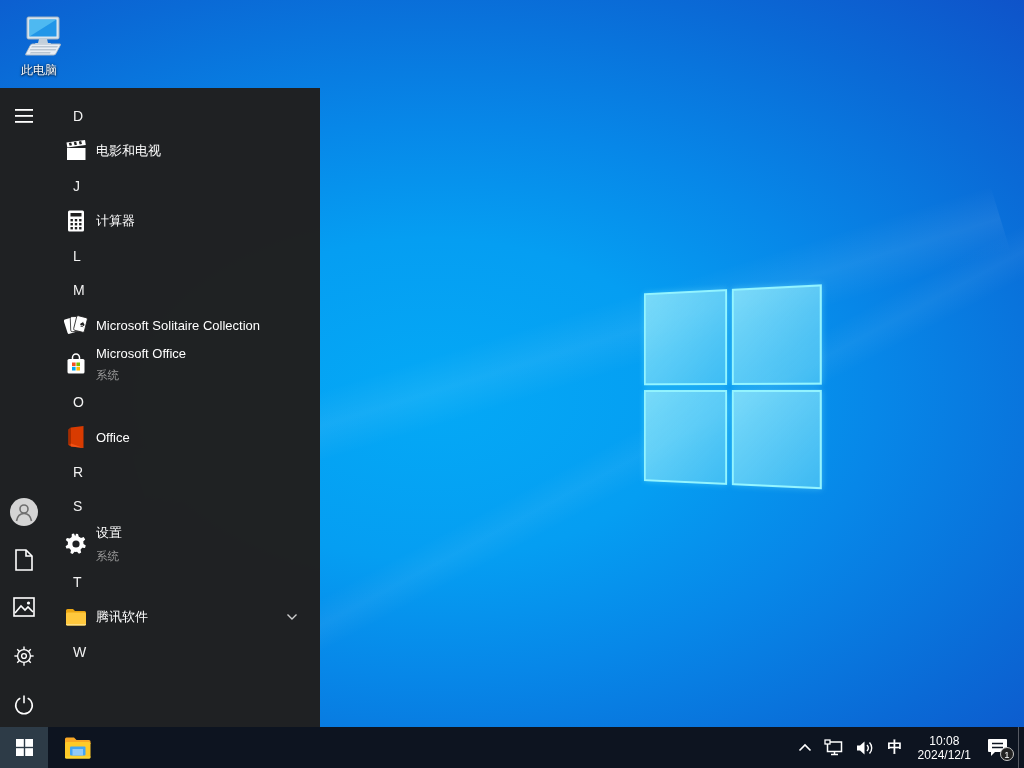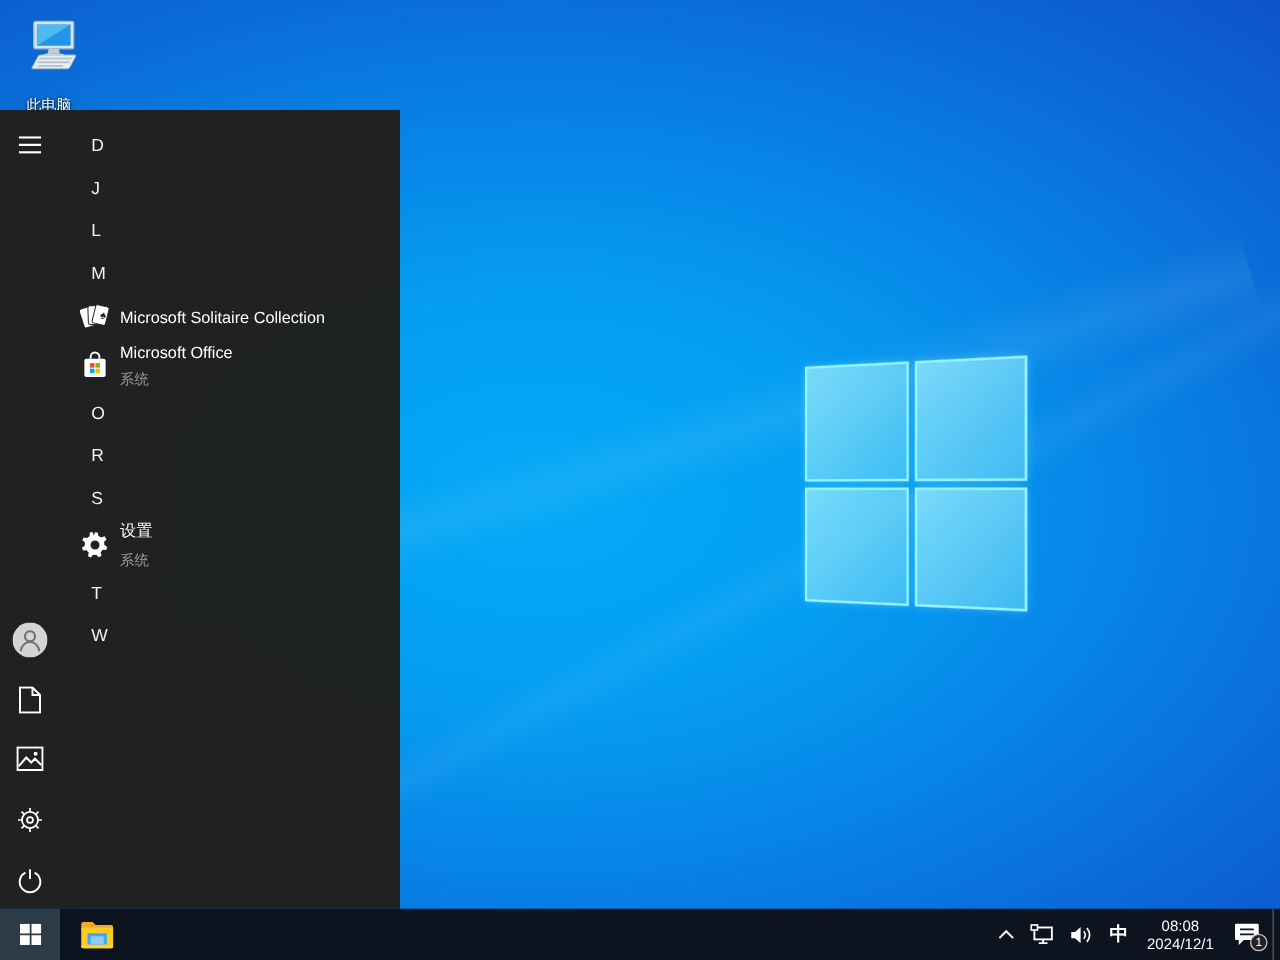--- a/index.html
+++ b/index.html
@@ -32,21 +32,21 @@
   .pane {
     border:2px solid rgba(150,245,255,0.95);
     background:linear-gradient(135deg, rgba(140,228,250,0.85), rgba(80,200,245,0.75));
     box-shadow:0 0 6px rgba(140,240,255,0.35);
   }
 
   
   .desktop-icon { position:absolute; left:6px; top:14px; width:66px; text-align:center; cursor:default; }
   .desktop-icon .ic { display:block; margin:0 auto; }
   .desktop-icon .lbl {
-    margin-top:15px; color:#fff; font-size:12px; line-height:14px;
+    margin-top:1px; color:#fff; font-size:12px; line-height:14px;
     text-shadow:0 1px 2px rgba(0,0,0,0.8), 0 0 3px rgba(0,0,0,0.6);
   }
 
   
   .start-menu {
     position:absolute; left:0; top:88px; width:320px; height:639px;
     background:rgba(32,32,32,0.985); color:#fff; z-index:5;
   }
   .rail { position:absolute; left:0; top:0; width:48px; height:100%; }
   .rail-btn { position:absolute; left:0; width:48px; height:34px; display:flex; align-items:center; justify-content:center; cursor:pointer; }
@@ -174,22 +174,62 @@
         <path d="M8 4.5 A9 9 0 1 0 16 4.5" fill="none" stroke="#fff" stroke-width="1.7"></path>
         <line x1="12" y1="1.5" x2="12" y2="10" stroke="#fff" stroke-width="1.7"></line>
       </svg>
     </div>
   </div>
 
   <div class="app-list" id="app-list">
       <div class="row header">
         <span class="letter">D</span>
       </div>
+      <div class="row app">
+        <span class="app-icon">
+          <svg width="24" height="24" viewBox="0 0 24 24">
+            <g fill="#fff">
+              <path d="M2.5 3.5 L21 1 L21.8 6 L3.3 8.5 Z"></path>
+              <path d="M3 9 H21.5 V21 H3 Z"></path>
+            </g>
+            <g fill="#202020">
+              <path d="M5.5 6.8 L4.9 3.9 L7.3 3.6 L7.9 6.5 Z" transform="rotate(-4 6 5)"></path>
+              <path d="M10.5 6.1 L9.9 3.2 L12.3 2.9 L12.9 5.8 Z" transform="rotate(-4 11 4.5)"></path>
+              <path d="M15.5 5.4 L14.9 2.5 L17.3 2.2 L17.9 5.1 Z" transform="rotate(-4 16 3.8)"></path>
+            </g>
+          </svg>
+        </span>
+        <span class="texts">
+          <span class="app-label">电影和电视</span>
+        </span>
+      </div>
       <div class="row header">
         <span class="letter">J</span>
+      </div>
+      <div class="row app">
+        <span class="app-icon">
+          <svg width="24" height="24" viewBox="0 0 24 24">
+            <rect x="4" y="1.5" width="16" height="21" rx="1.5" fill="#fff"></rect>
+            <rect x="6.5" y="4" width="11" height="3.5" fill="#202020"></rect>
+            <g fill="#202020">
+              <rect x="6.5" y="10" width="2.4" height="2.4"></rect>
+              <rect x="10.8" y="10" width="2.4" height="2.4"></rect>
+              <rect x="15.1" y="10" width="2.4" height="2.4"></rect>
+              <rect x="6.5" y="14" width="2.4" height="2.4"></rect>
+              <rect x="10.8" y="14" width="2.4" height="2.4"></rect>
+              <rect x="15.1" y="14" width="2.4" height="2.4"></rect>
+              <rect x="6.5" y="18" width="2.4" height="2.4"></rect>
+              <rect x="10.8" y="18" width="2.4" height="2.4"></rect>
+              <rect x="15.1" y="18" width="2.4" height="2.4"></rect>
+            </g>
+          </svg>
+        </span>
+        <span class="texts">
+          <span class="app-label">计算器</span>
+        </span>
       </div>
       <div class="row header">
         <span class="letter">L</span>
       </div>
       <div class="row header">
         <span class="letter">M</span>
       </div>
       <div class="row app">
         <span class="app-icon">
           <svg width="24" height="24" viewBox="0 0 24 24">
@@ -219,39 +259,68 @@
           </svg>
         </span>
         <span class="texts">
           <span class="app-label">Microsoft Office</span>
           <span class="app-sub">系统</span>
         </span>
       </div>
       <div class="row header">
         <span class="letter">O</span>
       </div>
+      <div class="row app">
+        <span class="app-icon">
+          <svg width="24" height="24" viewBox="0 0 24 24">
+            <path d="M7 2.5 L19.5 1 V23 L7 21.5 L4.5 20 V4.5 Z" fill="#d83b01"></path>
+            <path d="M7 2.5 L7 18.5 L4.5 20 V4.5 Z" fill="#a52c00"></path>
+            <path d="M7 18.5 L19.5 23 L7 21.5 Z" fill="#ff5c1f" opacity="0.7"></path>
+          </svg>
+        </span>
+        <span class="texts">
+          <span class="app-label">Office</span>
+        </span>
+      </div>
       <div class="row header">
         <span class="letter">R</span>
       </div>
       <div class="row header">
         <span class="letter">S</span>
       </div>
       <div class="row app two-line">
         <span class="app-icon">
           <svg width="24" height="24" viewBox="0 0 24 24">
             <path fill="#fff" d="M12 1.8 L14 2 L14.8 4.8 A7.6 7.6 0 0 1 17 6 L19.7 5 L21.2 7.5 L19.2 9.6 A7.6 7.6 0 0 1 19.5 12 L21.8 13.6 L21 15.9 L18.1 15.8 A7.6 7.6 0 0 1 16.5 17.8 L17.2 20.6 L15 21.8 L13 19.8 A7.6 7.6 0 0 1 10.5 19.8 L8.6 22 L6.4 20.9 L7 18 A7.6 7.6 0 0 1 5.3 16.2 L2.4 16.4 L1.6 14.2 L3.9 12.4 A7.6 7.6 0 0 1 4 9.9 L1.8 8 L2.9 5.9 L5.8 6.4 A7.6 7.6 0 0 1 7.7 4.9 L7.8 2 L10 1.6 L11.2 4.3 Z M12 8.4 A3.6 3.6 0 1 0 12 15.6 A3.6 3.6 0 0 0 12 8.4 Z"></path>
           </svg>
         </span>
         <span class="texts">
           <span class="app-label">设置</span>
           <span class="app-sub">系统</span>
         </span>
       </div>
       <div class="row header">
         <span class="letter">T</span>
+      </div>
+      <div class="row app">
+        <span class="app-icon">
+          <svg width="24" height="24" viewBox="0 0 24 24">
+            <path d="M2 5.5 Q2 4 3.5 4 L9 4 L11 6 L20.5 6 Q22 6 22 7.5 L22 9 L2 9 Z" fill="#eba613"></path>
+            <rect x="2" y="7.5" width="20" height="13" rx="1.5" fill="#ffc83d"></rect>
+            <path d="M2 19 L22 19 L22 19.2 Q22 20.5 20.5 20.5 L3.5 20.5 Q2 20.5 2 19.2 Z" fill="#ffdf80"></path>
+          </svg>
+        </span>
+        <span class="texts">
+          <span class="app-label">腾讯软件</span>
+        </span>
+        <span class="chev">
+          <svg width="12" height="8" viewBox="0 0 12 8">
+            <polyline points="1.5,1.5 6,6 10.5,1.5" fill="none" stroke="#cfcfcf" stroke-width="1.4"></polyline>
+          </svg>
+        </span>
       </div>
       <div class="row header">
         <span class="letter">W</span>
       </div>
     </div>
 </div>
 
 <div class="taskbar">
   <div class="start-btn">
     <svg width="17" height="17" viewBox="0 0 17 17">
@@ -290,21 +359,21 @@
     </div>
     <div class="tray-btn">
       <svg width="19" height="16" viewBox="0 0 19 16">
         <polygon points="1,5.5 4,5.5 8.5,1.5 8.5,14.5 4,10.5 1,10.5" fill="#fff"></polygon>
         <path d="M11 5 A4.5 4.5 0 0 1 11 11" fill="none" stroke="#fff" stroke-width="1.4"></path>
         <path d="M13.5 2.5 A8 8 0 0 1 13.5 13.5" fill="none" stroke="#fff" stroke-width="1.4"></path>
       </svg>
     </div>
     <div class="tray-btn ime">中</div>
     <div class="tray-btn clock">
-      <div>08:08</div>
+      <div>10:08</div>
       <div>2024/12/1</div>
     </div>
     <div class="tray-btn action-center">
       <svg width="21" height="19" viewBox="0 0 21 19">
         <path d="M2 1 H19 Q20 1 20 2 V13 Q20 14 19 14 H8 L4 18 V14 H2 Q1 14 1 13 V2 Q1 1 2 1 Z" fill="#fff"></path>
         <line x1="5" y1="5.5" x2="16" y2="5.5" stroke="#0d1420" stroke-width="1.5"></line>
         <line x1="5" y1="9.5" x2="16" y2="9.5" stroke="#0d1420" stroke-width="1.5"></line>
       </svg>
       <div class="ac-badge">1</div>
     </div>

